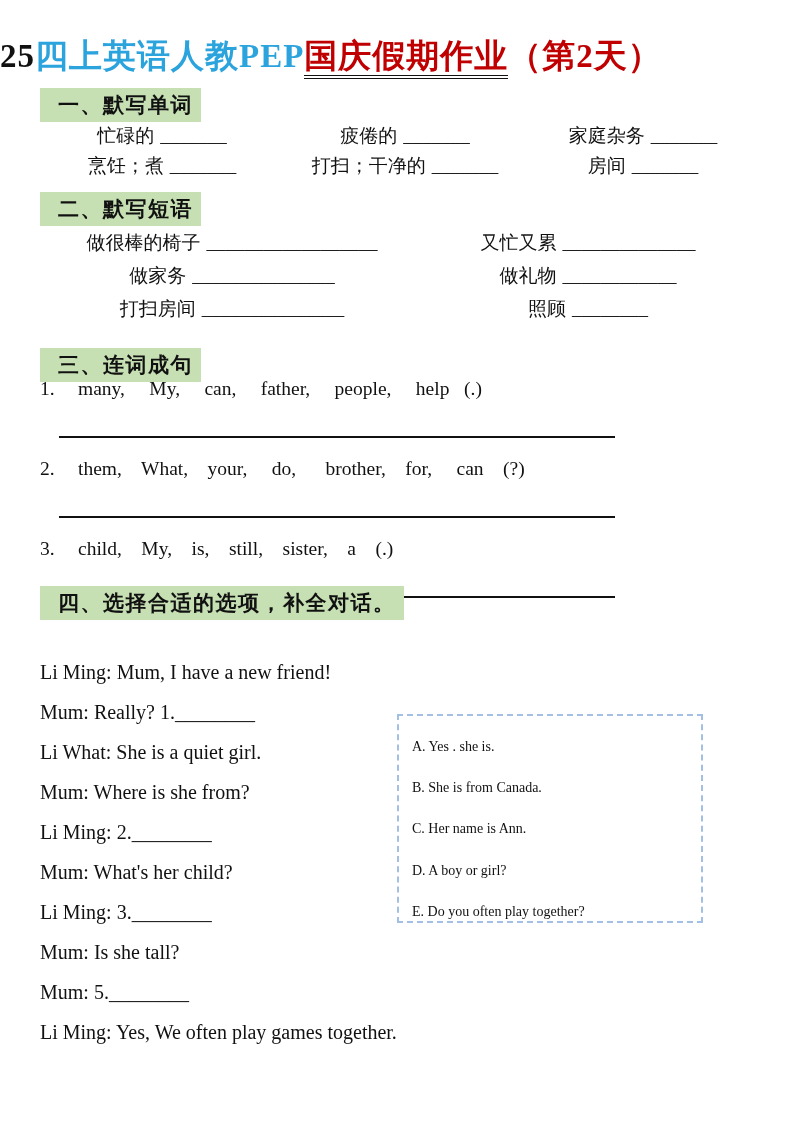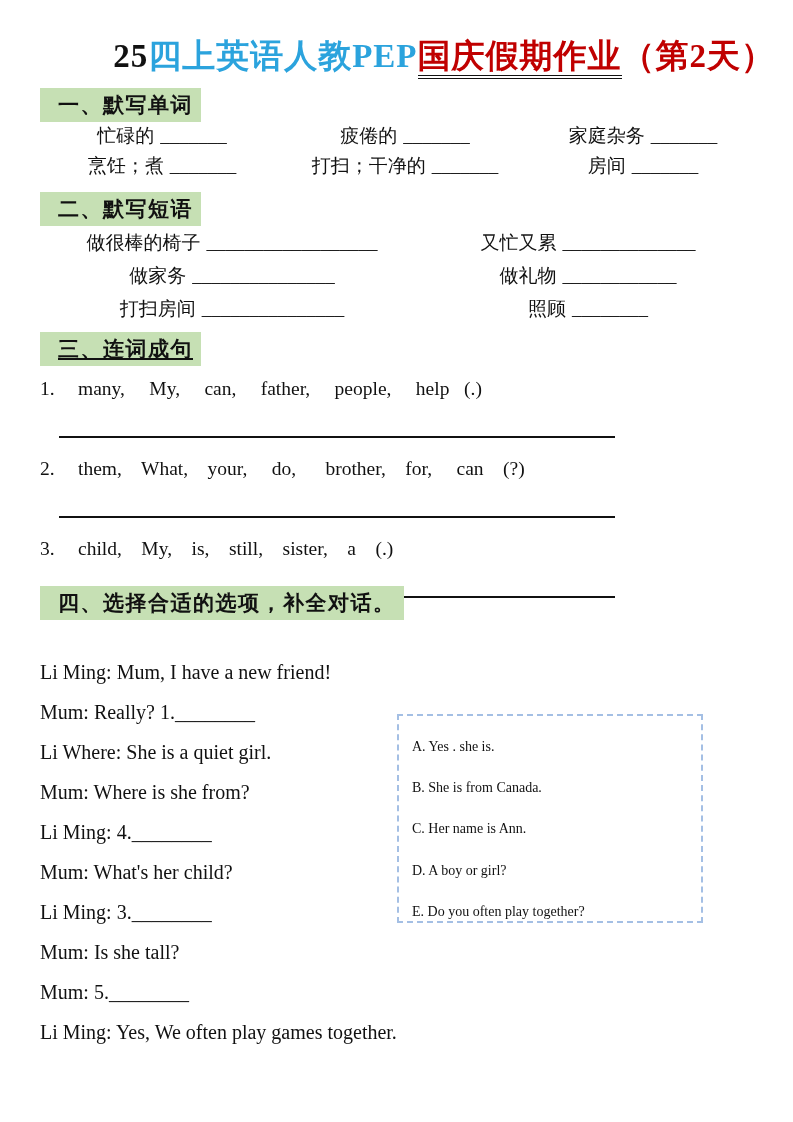--- a/index.html
+++ b/index.html
@@ -10,21 +10,21 @@
     background:#ffffff;
     font-family:"Liberation Serif","DejaVu Serif",serif;
     color:#111111;
     overflow:hidden;
     margin:0 auto;
   }
 
   
   .title {
     position:absolute; top:34px; left:0; right:18px;
-    text-align:right;
+    text-align:left;
     font-size:33px; font-weight:bold;
     letter-spacing:1px;
     white-space:nowrap;
   }
   .title .t-num   { color:#111111; }
   .title .t-blue  { color:#2ba3dd; }
   .title .t-red   { color:#c00000; }
   .title .t-underlined {
     border-bottom:4px double #111111;
     padding-bottom:1px;
@@ -36,21 +36,21 @@
     display:inline-block;
     background:#c6e0b4;
     font-size:21px; font-weight:bold;
     letter-spacing:1.5px;
     padding:3px 8px 3px 18px;
     color:#111111;
     white-space:nowrap;
   }
   #s1h { top:88px; }
   #s2h { top:192px; }
-  #s3h { top:332px;text-decoration:underline; }
+  #s3h { top:348px; }
   #s4h { top:586px; }
 
   
   #s1rows { position:absolute; left:40px; top:121px; width:720px; }
   #s1rows .row { display:grid; grid-template-columns:244px 242px auto; line-height:30px; }
   .fill-item { font-size:19px; white-space:nowrap;text-align:center; }
   .fill-item .blank { margin-left:6px; letter-spacing:0; color:#111; }
 
   
   #s2rows { position:absolute; left:40px; top:226px; width:720px; }
@@ -146,23 +146,23 @@
   <div class="s3-item" id="s3i3">
     <span class="num">3.</span><span>child,    My,    is,    still,    sister,    a    (.)</span>
   </div>
   <div class="ans-line" id="s3l3"></div>
 
   <div class="sec-header" id="s4h">四、选择合适的选项，补全对话。</div>
 
   <div id="dialog">
     <div class="dlg-line">Li Ming: Mum, I have a new friend!</div>
     <div class="dlg-line">Mum: Really? 1.________</div>
-    <div class="dlg-line">Li Where: She is a quiet girl.</div>
+    <div class="dlg-line">Li What: She is a quiet girl.</div>
     <div class="dlg-line">Mum: Where is she from?</div>
-    <div class="dlg-line">Li Ming: 4.________</div>
+    <div class="dlg-line">Li Ming: 2.________</div>
     <div class="dlg-line">Mum: What's her child?</div>
     <div class="dlg-line">Li Ming: 3.________</div>
     <div class="dlg-line">Mum: Is she tall?</div>
     <div class="dlg-line">Mum: 5.________</div>
     <div class="dlg-line">Li Ming: Yes, We often play games together.</div>
   </div>
 
   <div id="optbox">
     <div class="opt-line">A. Yes . she is.</div>
     <div class="opt-line">B. She is from Canada.</div>

